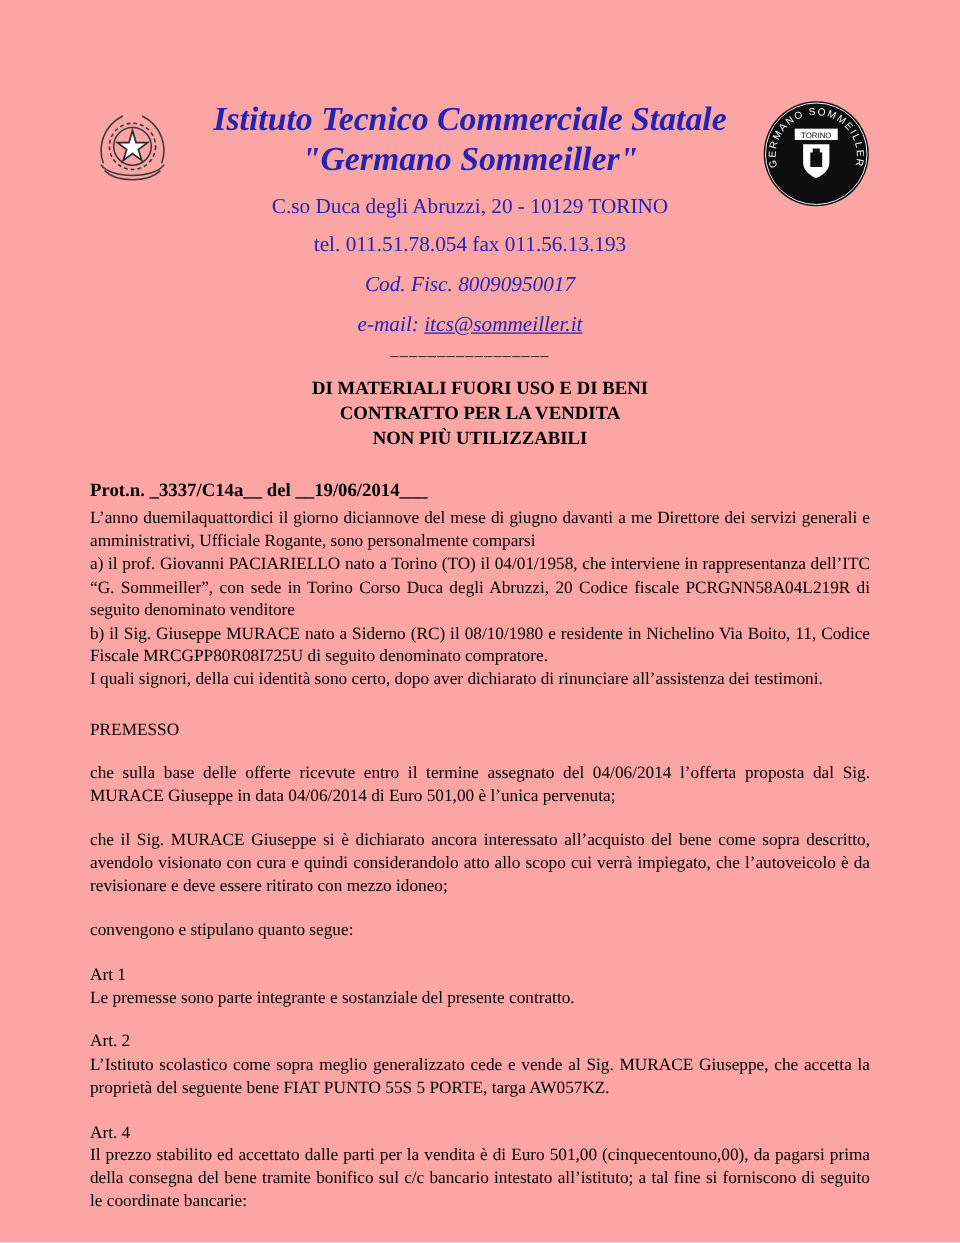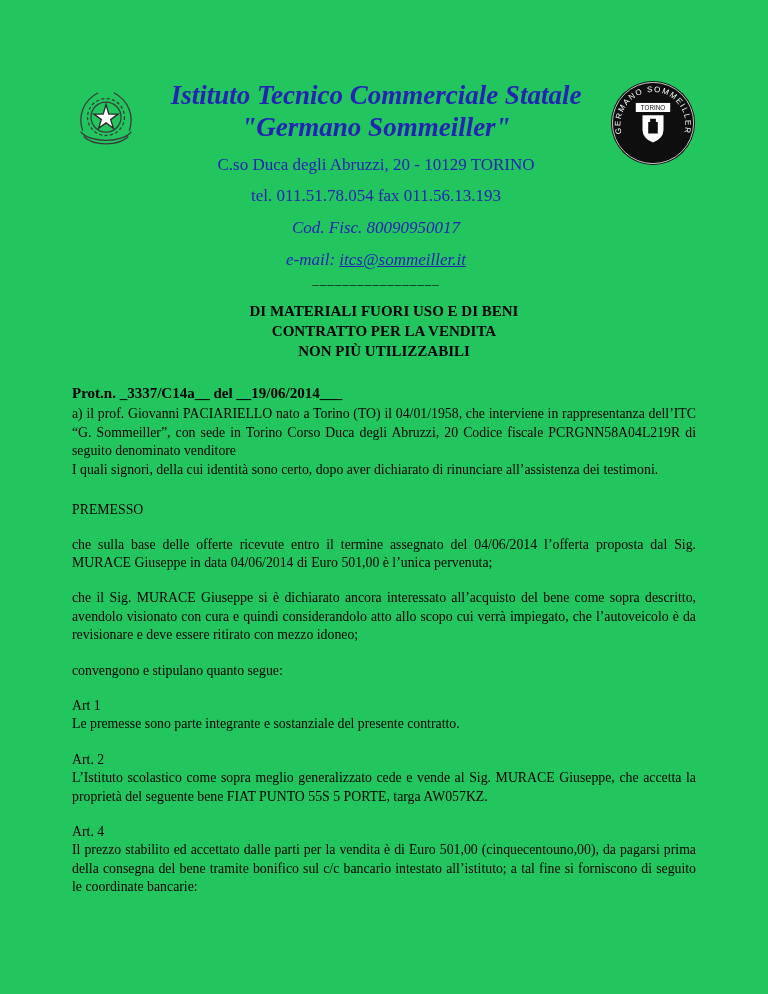--- a/index.html
+++ b/index.html
@@ -1,18 +1,18 @@
 <!DOCTYPE html>
 <html><head>
 <meta charset="utf-8">
 <style>
   *{box-sizing:border-box;}
   html,body{margin:0;padding:0;background:#ffffff;}
   .page{
-    width:768px;height:994px;margin:0 auto;background:#22c55e;
+    width:768px;height:994px;margin:0 auto;background:#fca5a5;
     font-family:"Liberation Serif",serif;color:#000;
     padding:80px 72px 20px;overflow:hidden;position:relative;
   }
   
   .letterhead{display:flex;align-items:flex-start;}
   .emblem{width:70px;flex:0 0 70px;padding-top:6px;}
   .seal{width:86px;flex:0 0 86px;padding-top:0;}
   .head-center{flex:1;text-align:center;color:var(--hblue,#2424b4);padding:0 6px;}
   .school-name{font-size:27px;line-height:1.18;font-weight:bold;font-style:italic;}
   .addr{font-size:17px;line-height:1.28;margin-top:10px;}
@@ -79,21 +79,23 @@
   </div>
 
   <div class="doc-title">
     <div>DI MATERIALI FUORI USO E DI BENI</div>
     <div>CONTRATTO PER LA VENDITA</div>
     <div>NON PIÙ UTILIZZABILI</div>
   </div>
 
   <p class="prot">Prot.n. _3337/C14a__ del __19/06/2014___</p>
 
+  <p class="para">L’anno duemilaquattordici il giorno diciannove del mese di giugno davanti a me Direttore dei servizi generali e amministrativi, Ufficiale Rogante, sono personalmente comparsi</p>
   <p class="para">a) il prof. Giovanni PACIARIELLO nato a Torino (TO) il 04/01/1958, che interviene in rappresentanza dell’ITC “G. Sommeiller”, con sede in Torino Corso Duca degli Abruzzi, 20 Codice fiscale PCRGNN58A04L219R di seguito denominato venditore</p>
+  <p class="para">b) il Sig. Giuseppe MURACE  nato a Siderno (RC) il 08/10/1980 e residente in Nichelino Via Boito, 11, Codice Fiscale MRCGPP80R08I725U di seguito denominato compratore.</p>
   <p class="para">I quali signori, della cui identità sono certo, dopo aver dichiarato di rinunciare all’assistenza dei testimoni.</p>
 
   <p class="para center premesso">PREMESSO</p>
 
   <p class="para blk">che sulla base delle offerte ricevute entro il termine assegnato del 04/06/2014 l’offerta proposta dal Sig. MURACE Giuseppe in data 04/06/2014 di Euro 501,00 è l’unica pervenuta;</p>
   <p class="para blk">che il Sig. MURACE Giuseppe  si è dichiarato ancora interessato all’acquisto del bene come sopra descritto, avendolo visionato con cura e quindi considerandolo atto allo scopo cui verrà impiegato, che l’autoveicolo è da revisionare e deve essere ritirato con mezzo idoneo;</p>
 
   <p class="para blk">convengono e stipulano quanto segue:</p>
 
   <p class="para art-head">Art 1</p>

